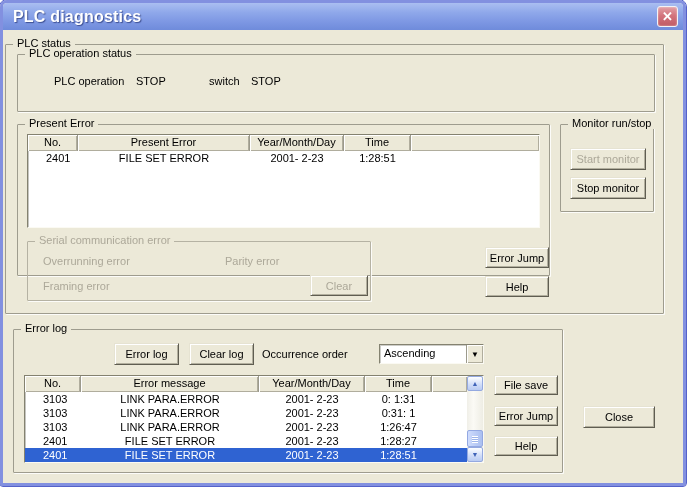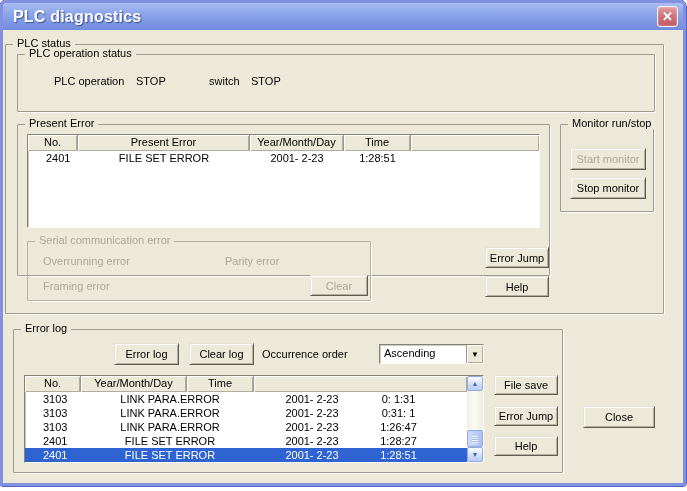--- a/index.html
+++ b/index.html
@@ -147,20 +147,21 @@
       <span class="static" style="left:248px; top:18px;">Occurrence order</span>
       <div class="combo" style="left:365px; top:14px; width:105px; height:20px;">
         <span class="combo-text">Ascending</span>
         <span class="combo-btn">▼</span>
       </div>
 
       <div class="lv et" style="left:10px; top:45px; width:460px; height:88px;">
         <div class="et-inner">
           <div class="lv-head">
             <div class="lv-hcell c0">No.</div>
+            <div class="lv-hcell c1">Error message</div>
             <div class="lv-hcell c2">Year/Month/Day</div>
             <div class="lv-hcell c3">Time</div>
             <div class="lv-hcell c4" style="border-right:none;"></div>
           </div>
           <div class="lv-row">
             <div class="lv-cell c0 first">3103</div>
             <div class="lv-cell c1">LINK PARA.ERROR</div>
             <div class="lv-cell c2">2001- 2-23</div>
             <div class="lv-cell c3">0: 1:31</div>
             <div class="lv-cell c4"></div>

